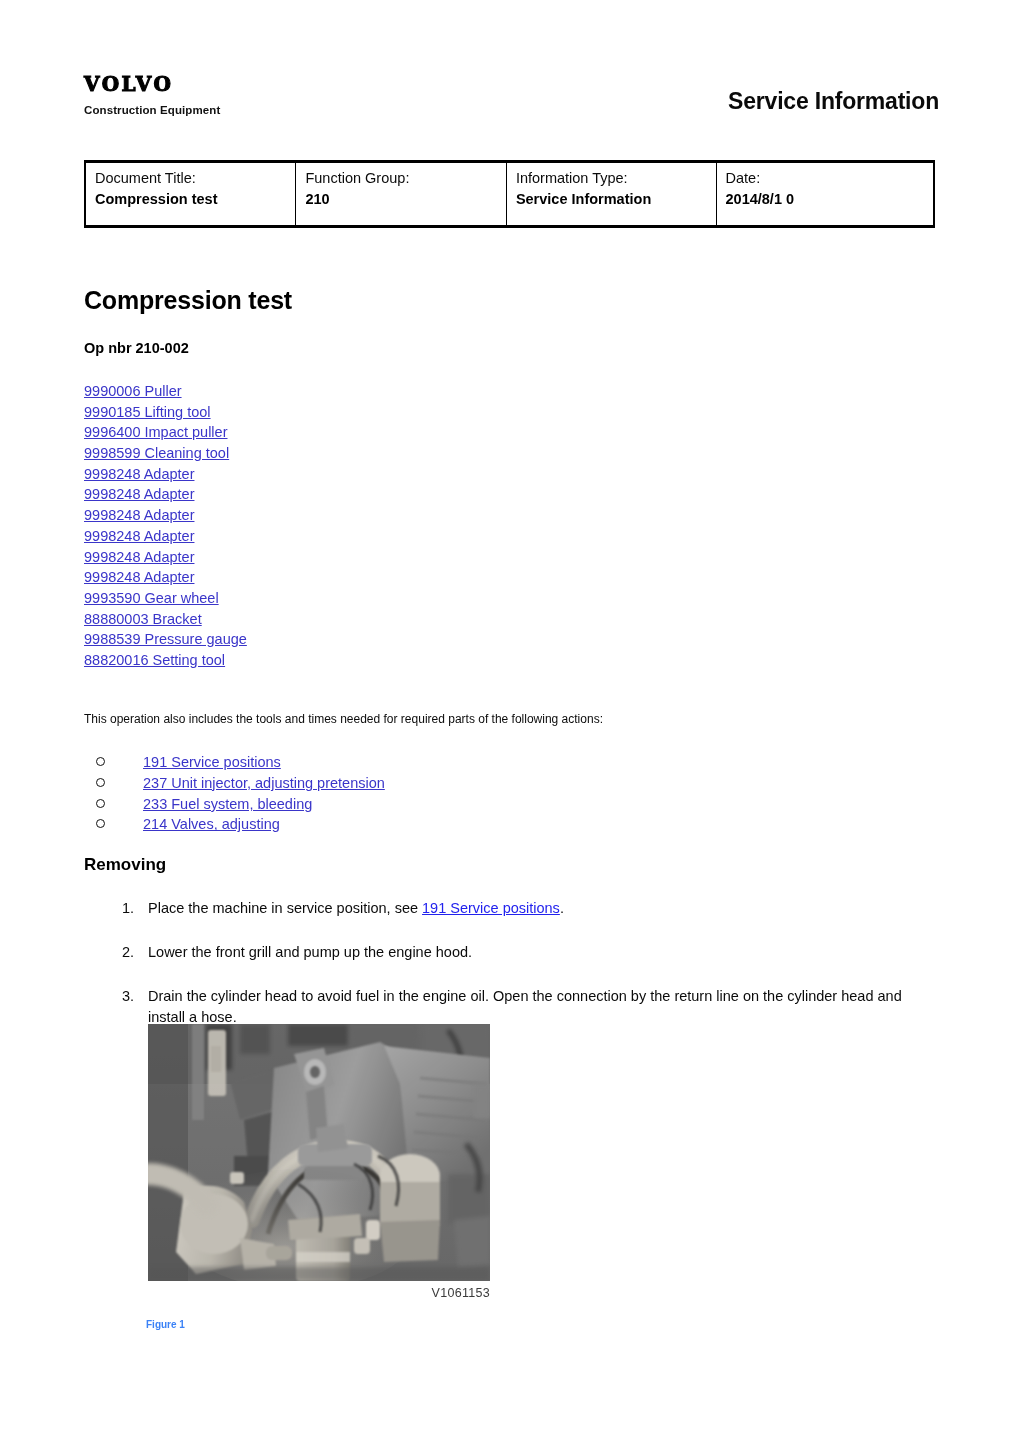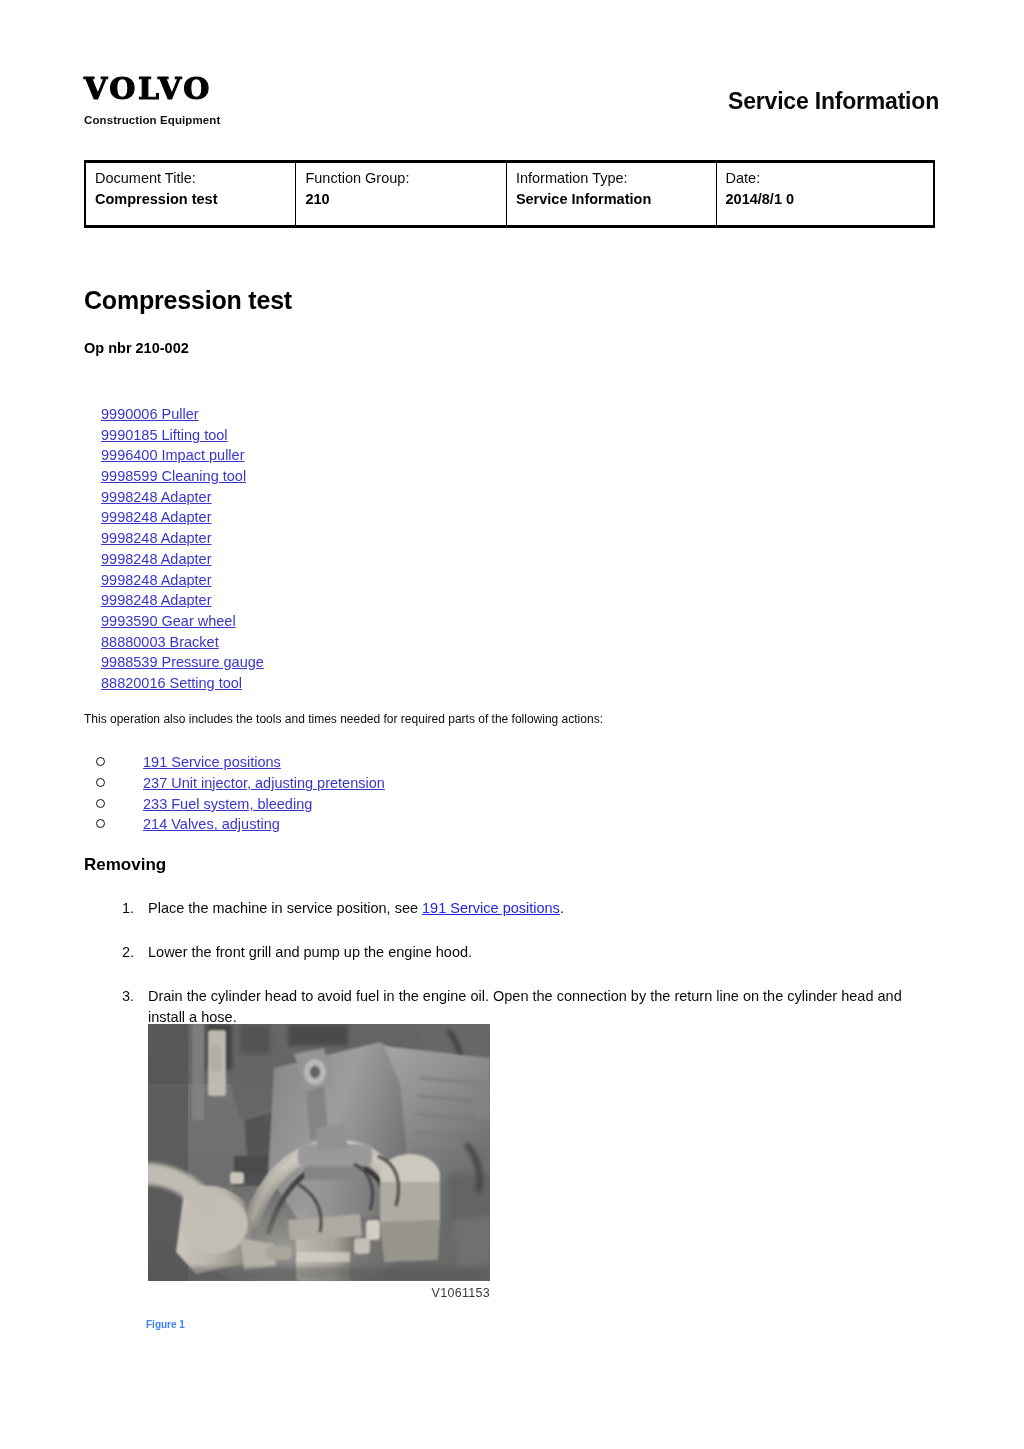--- a/index.html
+++ b/index.html
@@ -33,21 +33,21 @@
   }
   .logo-block {
     position: absolute;
     left: 0;
     top: 0;
     width: 300px;
   }
   .volvo-word {
     font-family: "DejaVu Serif", serif;
     font-weight: bold;
-    font-size: 30px;
+    font-size: 20px;
     letter-spacing: 2.5px;
     line-height: 1;
     color: #000;
     -webkit-text-stroke: 1.1px #000;
   }
   .volvo-sub {
     margin-top: 10px;
     font-family: "Liberation Sans", sans-serif;
     font-weight: bold;
     font-size: 11.5px;
@@ -117,23 +117,22 @@
     left: 84px;
     top: 340px;
     font-size: 14.5px;
     font-weight: bold;
     color: #000;
   }
 
   .tool-list {
     position: absolute;
     left: 84px;
-    top: 404px;
+    top: 381px;
     width: 420px;
-    margin-left: 17px;
   }
   .tool-list a,
   a.doclink {
     color: #3a35c9;
     text-decoration: underline;
     font-size: 14.5px;
     line-height: 20.7px;
     display: inline-block;
     cursor: pointer;
   }

